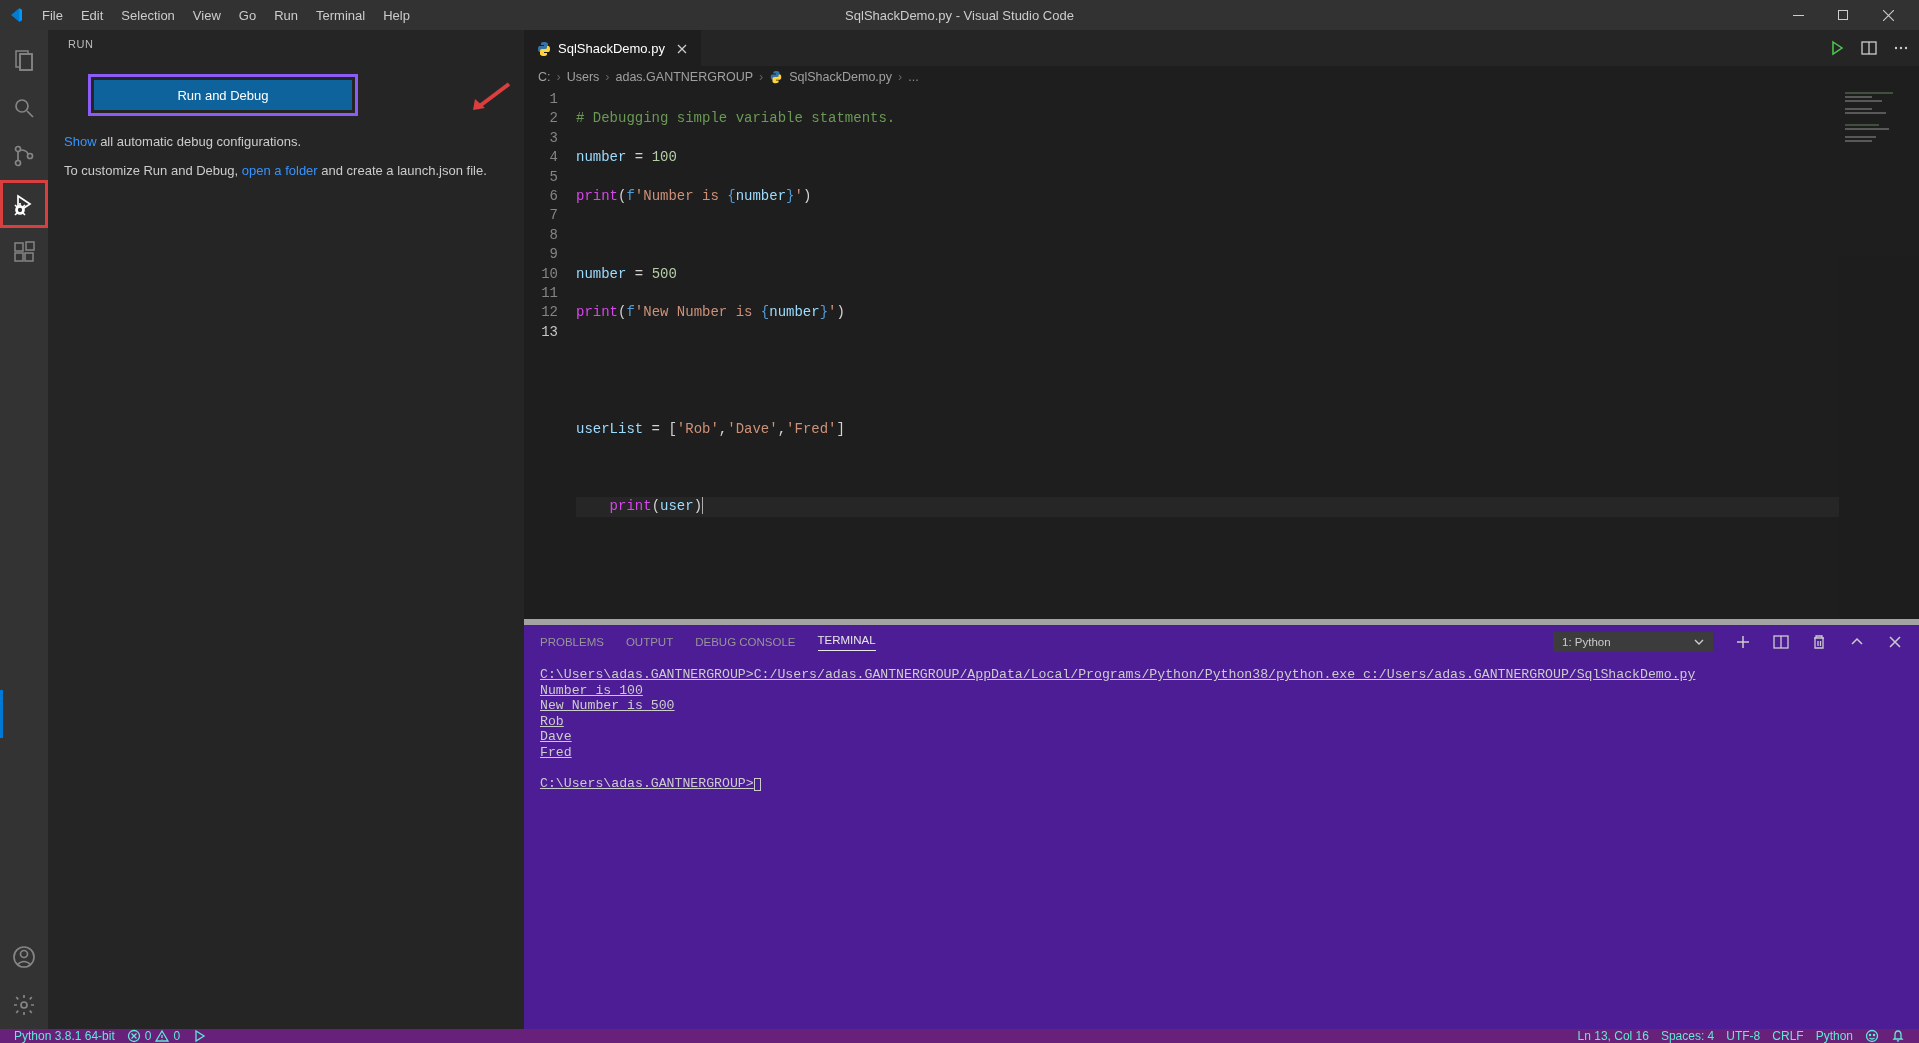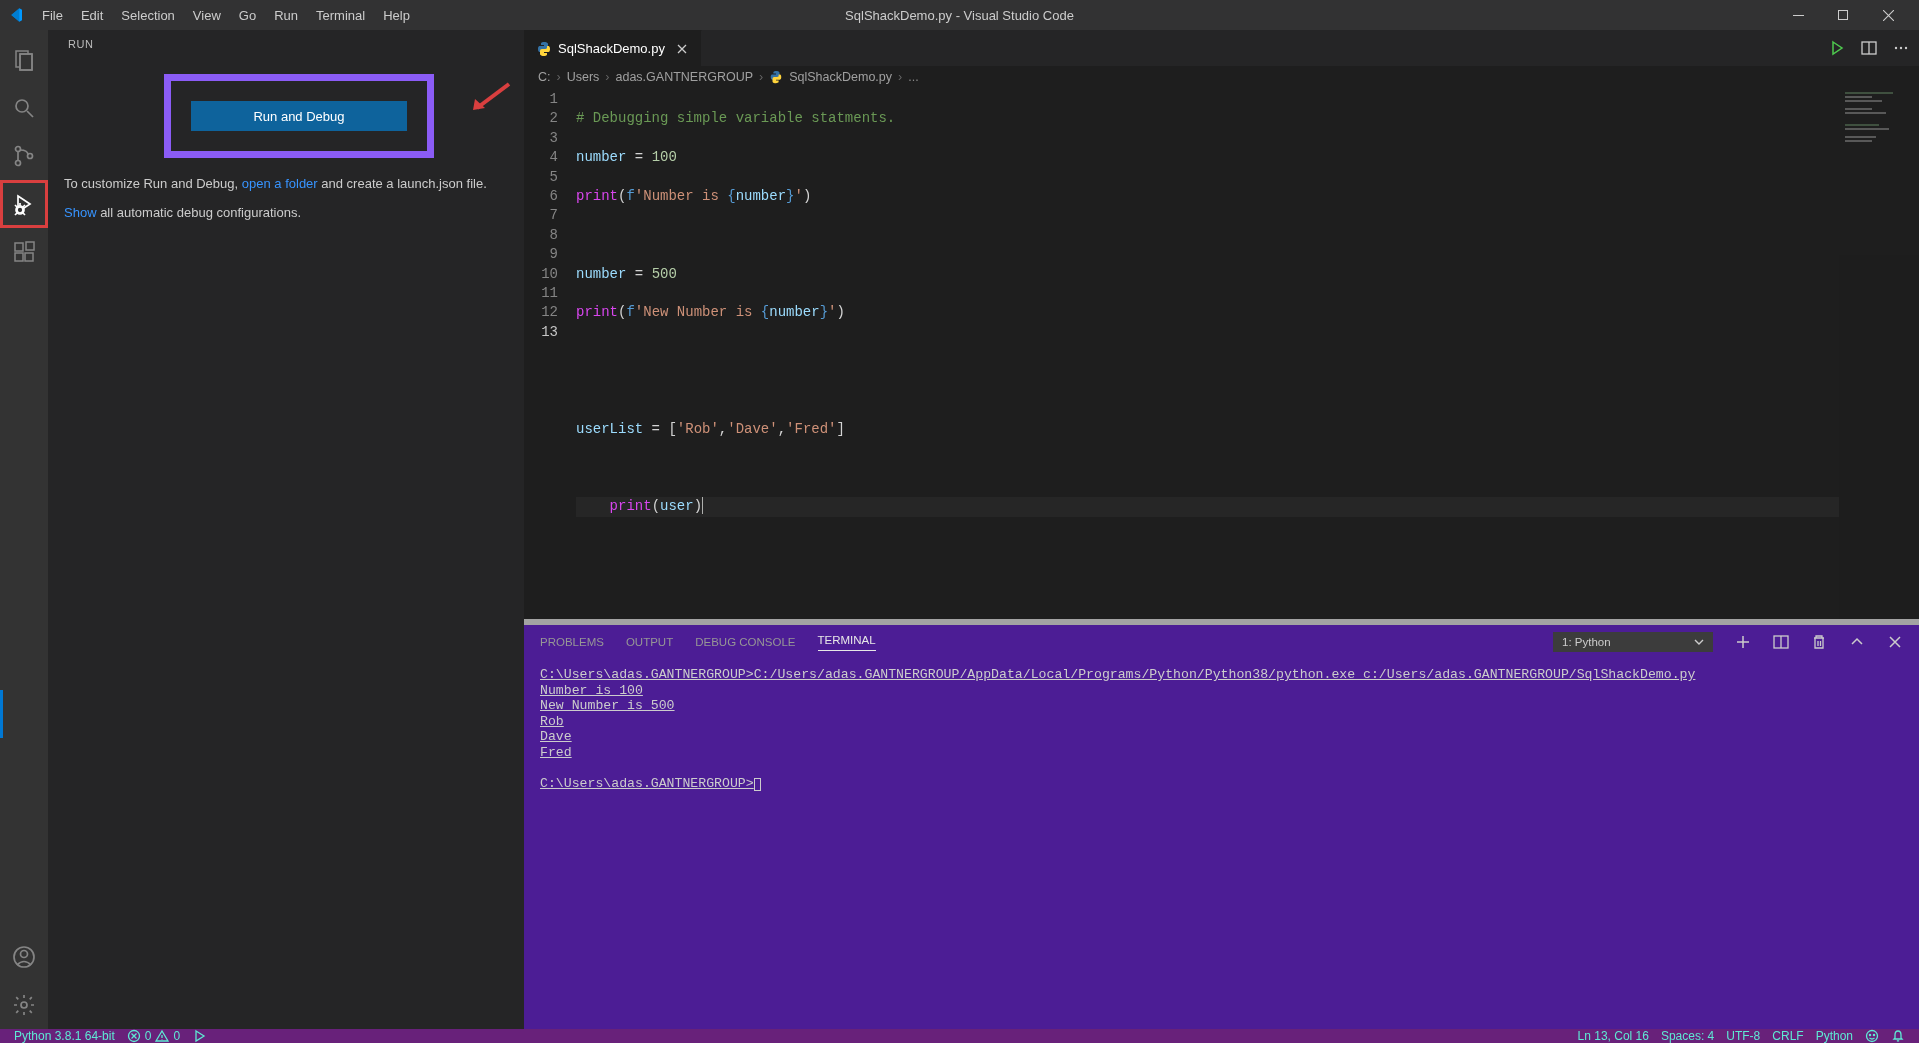--- a/index.html
+++ b/index.html
@@ -88,24 +88,24 @@
 }
 .side-bar .sb-title {
   height: 36px;
   padding: 8px 20px;
   font-size: 11px;
   letter-spacing: 0.5px;
   color: #bbbbbb;
 }
 .run-panel { padding: 8px 16px 0 0; }
 .run-debug-btn-wrap {
-  margin-left: 116px;
+  margin-left: 40px;
   margin-bottom: 12px;
-  border: 7px solid #8b5cf6;
-  padding: 20px;
+  border: 3px solid #8b5cf6;
+  padding: 3px;
   display: inline-block;
   width: 270px;
 }
 .run-debug-btn {
   background: #0e639c;
   color: #ffffff;
   border: none;
   width: 100%;
   height: 30px;
   font-size: 13px;
@@ -396,24 +396,24 @@
         </svg>
     </div>
 
     <div class="side-bar" style="position:relative;">
       <div class="sb-title">RUN</div>
       <div class="run-panel">
         <div class="run-debug-btn-wrap">
           <button class="run-debug-btn">Run and Debug</button>
         </div>
         <div class="sb-text">
+          <span class="link">Show</span><span> all automatic debug configurations.</span>
+        </div>
+        <div class="sb-text">
           <span>To customize Run and Debug, </span><span class="link">open a folder</span><span> and create a launch.json file.</span>
-        </div>
-        <div class="sb-text">
-          <span class="link">Show</span><span> all automatic debug configurations.</span>
         </div>
       </div>
       <svg class="annot-arrow arrow2" viewBox="0 0 40 30">
           <path d="M38 2 L6 26" stroke="#d93f3f" stroke-width="4"></path>
           <path d="M2 28 L4 17 L14 26 Z" fill="#d93f3f"></path>
         </svg>
     </div>
 
     <div class="editor-area">
 

